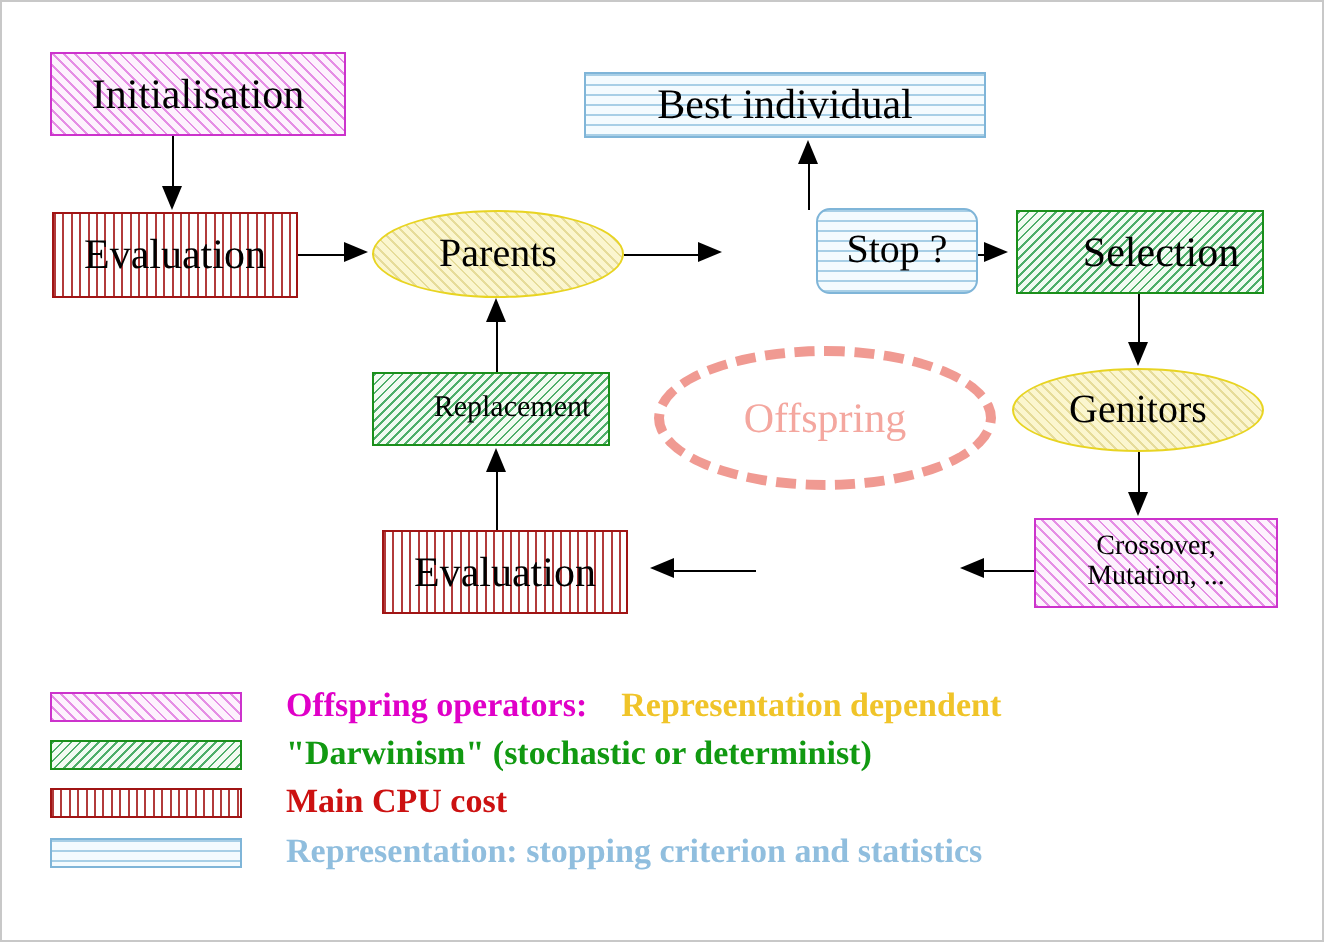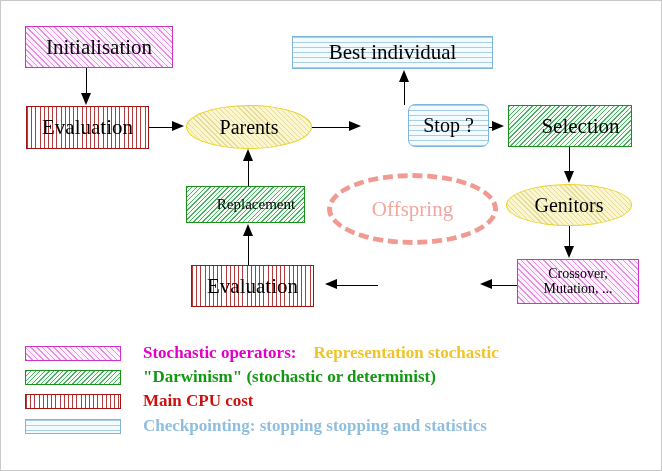--- a/index.html
+++ b/index.html
@@ -203,40 +203,40 @@
 
   <div class="ln h" style="left:336px;top:284px;width:41px;"></div>
   <div class="arw left" style="left:324px;top:278px;"></div>
 
   <div class="ln v" style="left:247px;top:234px;height:31px;"></div>
   <div class="arw up" style="left:242px;top:223px;"></div>
 
   <div class="legend-row" style="top:345px;">
     <div class="swatch fill-magenta"></div>
     <div class="legend-text">
-      <span class="t-magenta">Stochastic operators:</span>
+      <span class="t-magenta">Offspring operators:</span>
       <span>&nbsp;&nbsp;</span>
-      <span class="t-gold seg2">Representation stochastic</span>
+      <span class="t-gold seg2">Representation dependent</span>
     </div>
   </div>
 
   <div class="legend-row" style="top:369px;">
     <div class="swatch fill-green"></div>
     <div class="legend-text">
       <span class="t-green">"Darwinism" (stochastic or determinist)</span>
     </div>
   </div>
 
   <div class="legend-row" style="top:393px;">
     <div class="swatch fill-red"></div>
     <div class="legend-text">
       <span class="t-red">Main CPU cost</span>
     </div>
   </div>
 
   <div class="legend-row" style="top:418px;">
     <div class="swatch fill-blue"></div>
     <div class="legend-text">
-      <span class="t-blue">Checkpointing: stopping stopping and statistics</span>
+      <span class="t-blue">Representation: stopping criterion and statistics</span>
     </div>
   </div>
 
 </div>
 
 </body></html>

